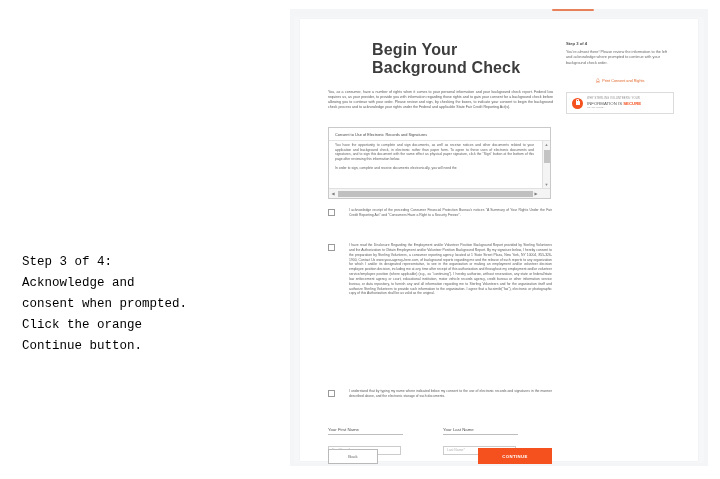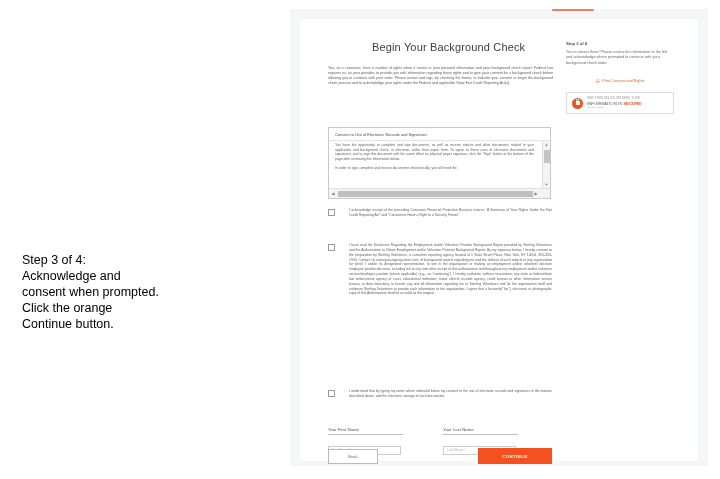--- a/index.html
+++ b/index.html
@@ -9,23 +9,23 @@
     font-family: "Liberation Sans", sans-serif;
     overflow: hidden;
   }
   #root { position: relative; width: 720px; height: 479px; background: #ffffff; }
 
   
   .caption {
     position: absolute;
     left: 22px; top: 252px;
     width: 250px;
-    font-family: Liberation Sans, sans-serif;
+    font-family: Liberation Mono, monospace;
     font-size: 12.5px;
-    line-height: 16px;
+    line-height: 21px;
     color: #000000;
     white-space: pre-line;
     letter-spacing: 0px;
   }
 
   
   .page {
     position: absolute;
     left: 290px; top: 9px;
     width: 418px; height: 457px;
@@ -53,22 +53,22 @@
     box-shadow: 0 0 1px rgba(0,0,0,0.10);
   }
 
   
   .main-col {
     position: absolute;
     left: 28px; top: 22px;
     width: 225px;
   }
   .page-title {
-    font-size: 11px;
-    font-weight: normal;
+    font-size: 16px;
+    font-weight: bold;
     color: #3d3d3d;
     letter-spacing: 0.15px;
     margin: 0 0 13px 0;
     padding-left: 44px;
   }
   .intro-para {
     font-size: 3.6px;
     line-height: 5.1px;
     color: #5a5a5a;
     text-align: justify;

